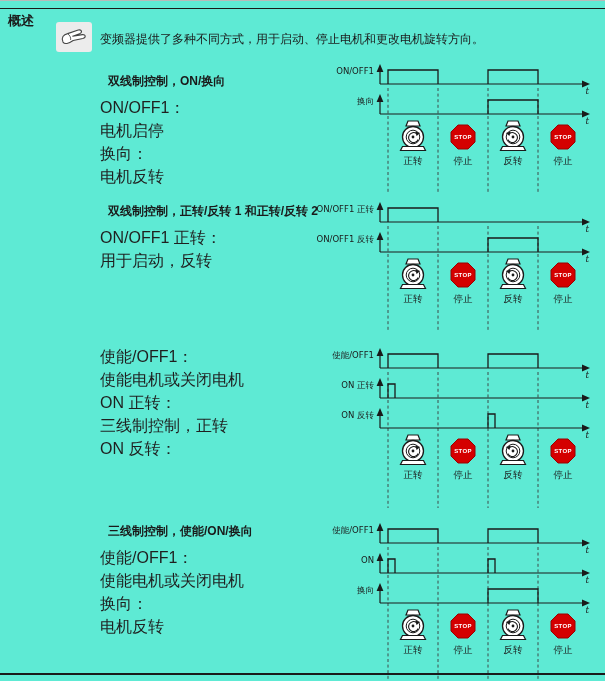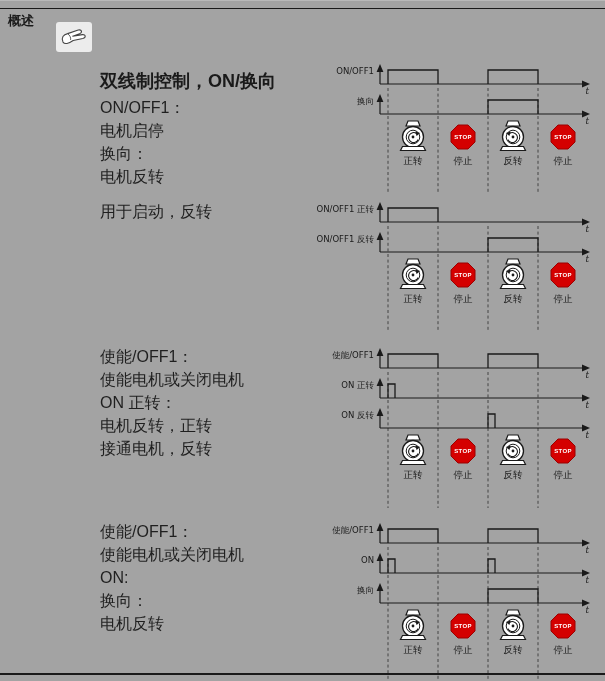--- a/index.html
+++ b/index.html
@@ -1,29 +1,29 @@
 <!DOCTYPE html>
 <html><head>
 <meta charset="utf-8">
 <style>
   html,body{margin:0;padding:0;background:#fff;}
   .page{
-    position:relative;width:605px;height:681px;background:#a3a3a3;overflow:hidden;
+    position:relative;width:605px;height:681px;background:#5eead4;overflow:hidden;
     font-family:"Liberation Sans","DejaVu Sans",sans-serif;color:#111;
   }
   .top-edge{position:absolute;left:0;top:0;width:605px;height:1px;background:#b9b9b9;}
   .rule{position:absolute;left:0;width:605px;background:#1a1a1a;}
   .rule-top{top:8px;height:1px;}
   .rule-bottom{top:673px;height:2px;}
   .overview{position:absolute;left:8px;top:12px;margin:0;font-size:13px;font-weight:bold;color:#1a1a1a;}
   .note-icon{position:absolute;left:56px;top:22px;width:36px;height:30px;background:#ececec;border-radius:3px;
     display:flex;align-items:center;justify-content:center;}
   .intro{position:absolute;left:100px;top:30px;width:480px;margin:0;font-size:12px;line-height:18px;color:#1a1a1a;}
   .sec-text{position:absolute;left:100px;width:245px;}
-  .sec-text h3{margin:0 0 4px 0;font-size:18px;line-height:22px;font-weight:bold;color:#1a1a1a;}
+  .sec-text h3{margin:0 0 4px 8px;font-size:12px;line-height:22px;font-weight:bold;color:#1a1a1a;}
   .sec-text p{margin:0;font-size:16px;line-height:23px;color:#1f1f1f;}
   .hl{color:#1d4f9c;background:#c9d6e6;}
   .diagram{position:absolute;left:330px;}
   svg{overflow:visible;display:block;}
   .sig-label{font-family:"DejaVu Sans","Liberation Sans",sans-serif;font-size:8.5px;fill:#1a1a1a;}
   .t-label{font-family:"DejaVu Serif","Liberation Serif",serif;font-style:italic;font-size:9px;fill:#1a1a1a;}
   .zone-label{font-size:9.5px;fill:#1a1a1a;}
   .stop-text{font-size:6px;font-weight:bold;fill:#ffffff;letter-spacing:.3px;}
 </style>
 </head>
@@ -36,20 +36,21 @@
 
   <div class="note-icon">
     <span>
       <svg width="30" height="22" viewBox="0 0 34 26">
         <path d="M4 19 C1.5 14 4.5 10 9.5 9 L22 4.8 C26 3.6 27.4 7.6 23.5 9.2 L15.5 12 L27 10.2 C31 9.7 31.4 13.8 27.4 14.8 L16 17.2 C10.5 21 6 22 4 19 Z" fill="#ffffff" stroke="#444" stroke-width="1.3" stroke-linejoin="round"></path>
         <path d="M9.5 9 C12 11 13.5 13.5 13 16.5" fill="none" stroke="#444" stroke-width="1"></path>
       </svg>
     </span>
   </div>
 
+  <p class="intro">变频器提供了多种不同方式，用于启动、停止电机和更改电机旋转方向。</p>
 
   <div id="sections">
       <div class="sec-text" style="top: 70px;">
         <h3><span>双线制控制，ON/换向</span></h3>
         <p>ON/OFF1：</p>
         <p>电机启停</p>
         <p>换向：</p>
         <p>电机反转</p>
       </div>
       <div class="diagram" style="top: 58px;">
@@ -99,20 +100,22 @@
           </g>
           <text x="183" y="106" text-anchor="middle" class="zone-label">反转</text>
           <g transform="translate(233,63)">
             <polygon points="-5,4 5,4 12,11 12,21 5,28 -5,28 -12,21 -12,11" fill="#d40000" stroke="#9b0000" stroke-width="1"></polygon>
             <text x="0" y="18.3" text-anchor="middle" class="stop-text">STOP</text>
           </g>
           <text x="233" y="106" text-anchor="middle" class="zone-label">停止</text>
         </svg>
       </div>
       <div class="sec-text" style="top: 200px;">
+        <h3><span>双线制控制，正转/反转 1 和正转/反转 2</span></h3>
+        <p>ON/OFF1 正转：</p>
         <p>用于启动，反转</p>
       </div>
       <div class="diagram" style="top: 196px;">
         <svg width="270" height="140" viewBox="0 0 270 140">
           <line x1="58" y1="30" x2="58" y2="136" stroke="#3a3a3a" stroke-width="0.9" stroke-dasharray="3 2.6"></line>
           <line x1="108" y1="30" x2="108" y2="136" stroke="#3a3a3a" stroke-width="0.9" stroke-dasharray="3 2.6"></line>
           <line x1="158" y1="30" x2="158" y2="136" stroke="#3a3a3a" stroke-width="0.9" stroke-dasharray="3 2.6"></line>
           <line x1="208" y1="30" x2="208" y2="136" stroke="#3a3a3a" stroke-width="0.9" stroke-dasharray="3 2.6"></line>
           <line x1="50" y1="26" x2="254" y2="26" stroke="#1a1a1a" stroke-width="1.2"></line>
           <polygon points="252,22.6 252,29.4 260,26" fill="#1a1a1a"></polygon>
@@ -157,22 +160,22 @@
             <polygon points="-5,4 5,4 12,11 12,21 5,28 -5,28 -12,21 -12,11" fill="#d40000" stroke="#9b0000" stroke-width="1"></polygon>
             <text x="0" y="18.3" text-anchor="middle" class="stop-text">STOP</text>
           </g>
           <text x="233" y="106" text-anchor="middle" class="zone-label">停止</text>
         </svg>
       </div>
       <div class="sec-text" style="top: 345px;">
         <p>使能/OFF1：</p>
         <p>使能电机或关闭电机</p>
         <p>ON 正转：</p>
-        <p>电机反转，正转</p>
-        <p>接通电机，反转</p>
+        <p>三线制控制，正转</p>
+        <p>ON 反转：</p>
       </div>
       <div class="diagram" style="top: 342px;">
         <svg width="270" height="170" viewBox="0 0 270 170">
           <line x1="58" y1="30" x2="58" y2="166" stroke="#3a3a3a" stroke-width="0.9" stroke-dasharray="3 2.6"></line>
           <line x1="108" y1="30" x2="108" y2="166" stroke="#3a3a3a" stroke-width="0.9" stroke-dasharray="3 2.6"></line>
           <line x1="158" y1="30" x2="158" y2="166" stroke="#3a3a3a" stroke-width="0.9" stroke-dasharray="3 2.6"></line>
           <line x1="208" y1="30" x2="208" y2="166" stroke="#3a3a3a" stroke-width="0.9" stroke-dasharray="3 2.6"></line>
           <line x1="50" y1="26" x2="254" y2="26" stroke="#1a1a1a" stroke-width="1.2"></line>
           <polygon points="252,22.6 252,29.4 260,26" fill="#1a1a1a"></polygon>
           <text x="259" y="36" text-anchor="end" class="t-label">t</text>
@@ -221,23 +224,23 @@
           </g>
           <text x="183" y="136" text-anchor="middle" class="zone-label">反转</text>
           <g transform="translate(233,93)">
             <polygon points="-5,4 5,4 12,11 12,21 5,28 -5,28 -12,21 -12,11" fill="#d40000" stroke="#9b0000" stroke-width="1"></polygon>
             <text x="0" y="18.3" text-anchor="middle" class="stop-text">STOP</text>
           </g>
           <text x="233" y="136" text-anchor="middle" class="zone-label">停止</text>
         </svg>
       </div>
       <div class="sec-text" style="top: 520px;">
+        <h3><span>三线制控制，使能/ON/换向</span></h3>
         <p>使能/OFF1：</p>
         <p>使能电机或关闭电机</p>
-        <p>ON:</p>
         <p>换向：</p>
         <p>电机反转</p>
       </div>
       <div class="diagram" style="top: 517px;">
         <svg width="270" height="170" viewBox="0 0 270 170">
           <line x1="58" y1="30" x2="58" y2="166" stroke="#3a3a3a" stroke-width="0.9" stroke-dasharray="3 2.6"></line>
           <line x1="108" y1="30" x2="108" y2="166" stroke="#3a3a3a" stroke-width="0.9" stroke-dasharray="3 2.6"></line>
           <line x1="158" y1="30" x2="158" y2="166" stroke="#3a3a3a" stroke-width="0.9" stroke-dasharray="3 2.6"></line>
           <line x1="208" y1="30" x2="208" y2="166" stroke="#3a3a3a" stroke-width="0.9" stroke-dasharray="3 2.6"></line>
           <line x1="50" y1="26" x2="254" y2="26" stroke="#1a1a1a" stroke-width="1.2"></line>

